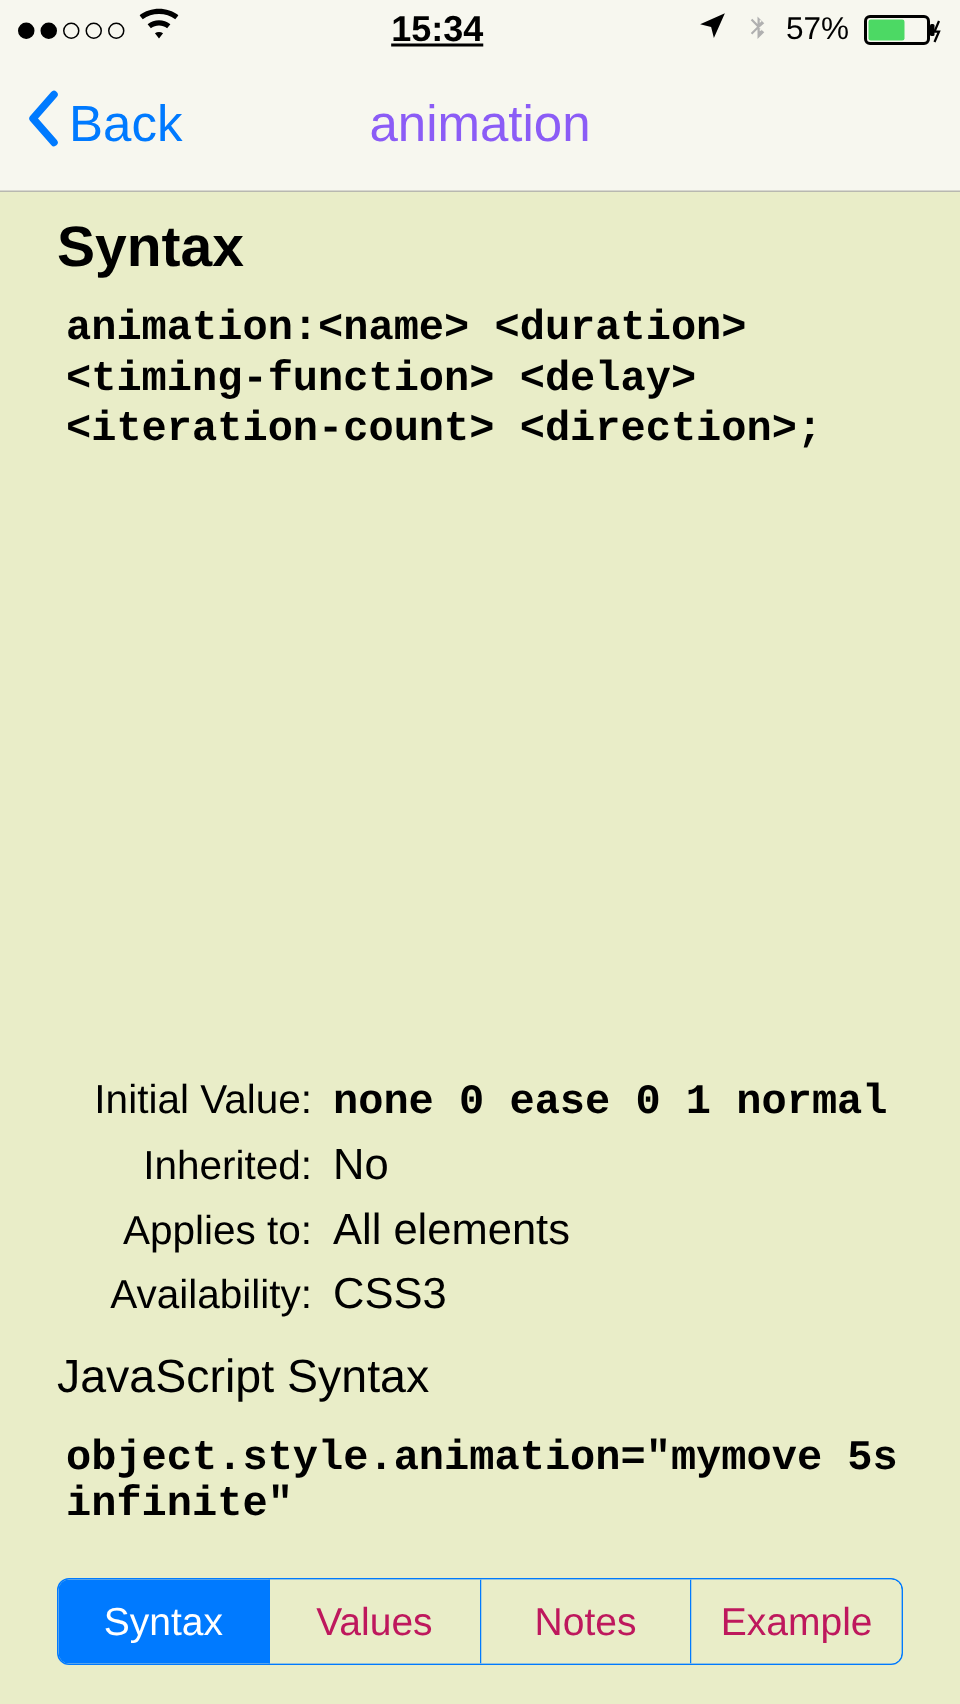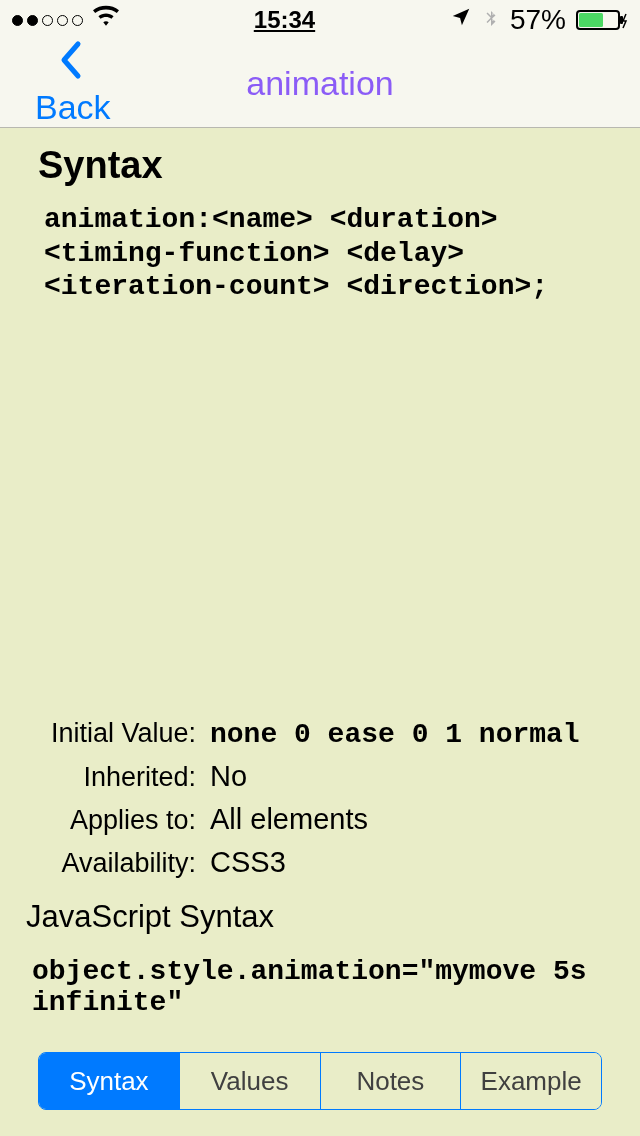--- a/index.html
+++ b/index.html
@@ -20,40 +20,39 @@
       background: #f7f7ef;
     }
     .status-left, .status-right { display: flex; align-items: center; gap: 10px; }
     .signal-dots { display: flex; gap: 4px; }
     .dot { width: 11px; height: 11px; border-radius: 50%; border: 1.5px solid #000; }
     .dot.filled { background: #000; }
     .wifi-icon svg { width: 26px; height: 26px; }
     .status-time { font-weight: 600; font-size: 24px; text-decoration: underline; }
     .location-icon svg { width: 22px; height: 22px; }
     .bluetooth-icon svg { width: 18px; height: 24px; }
-    .battery-pct { font-size: 28px; }
+    .battery-pct { font-size: 21px; }
     .battery-icon { display: flex; align-items: center; }
     .battery-icon svg { width: 52px; height: 24px; }
 
     .nav-bar {
       height: 88px;
       display: flex;
       align-items: center;
       position: relative;
       border-bottom: 1px solid #b8b8b0;
       background: #f7f7ef;
     }
     .back-button {
       display: flex;
       align-items: center;
       color: #007aff;
       font-size: 34px;
-      padding-left: 29px;
+      padding-left: 16px;
       cursor: pointer;
-      flex-direction: column;
     }
     .back-chevron svg { width: 24px; height: 40px; }
     .back-label { margin-left: 6px; }
     .nav-title {
       position: absolute;
       left: 0; right: 0;
       text-align: center;
       font-size: 34px;
       font-weight: 500;
       color: #8b5cf6;
@@ -76,21 +75,21 @@
       font-weight: 700;
       font-size: 28px;
       line-height: 1.2;
       white-space: pre-wrap;
       word-wrap: break-word;
       padding-left: 6px;
     }
     .props-table {
       position: absolute;
       top: 590px;
-      left: 26px;
+      left: 38px;
       right: 38px;
     }
     .prop-row { display: flex; align-items: baseline; margin-bottom: 10px; }
     .prop-label {
       width: 184px;
       text-align: right;
       font-size: 27px;
       padding-right: 14px;
     }
     .prop-value { font-size: 29px; }
@@ -115,21 +114,21 @@
       border-radius: 8px;
       overflow: hidden;
       height: 58px;
     }
     .seg {
       flex: 1;
       display: flex;
       align-items: center;
       justify-content: center;
       font-size: 26px;
-      color: #404040;
+      color: #be185d;
       border-right: 1.5px solid #007aff;
       cursor: pointer;
       background: #e9edc8;
     }
     .seg:last-child { border-right: none; }
     .seg.active { background: #007aff; color: #fff; }
   </style>
 </head>
 <body>
 

